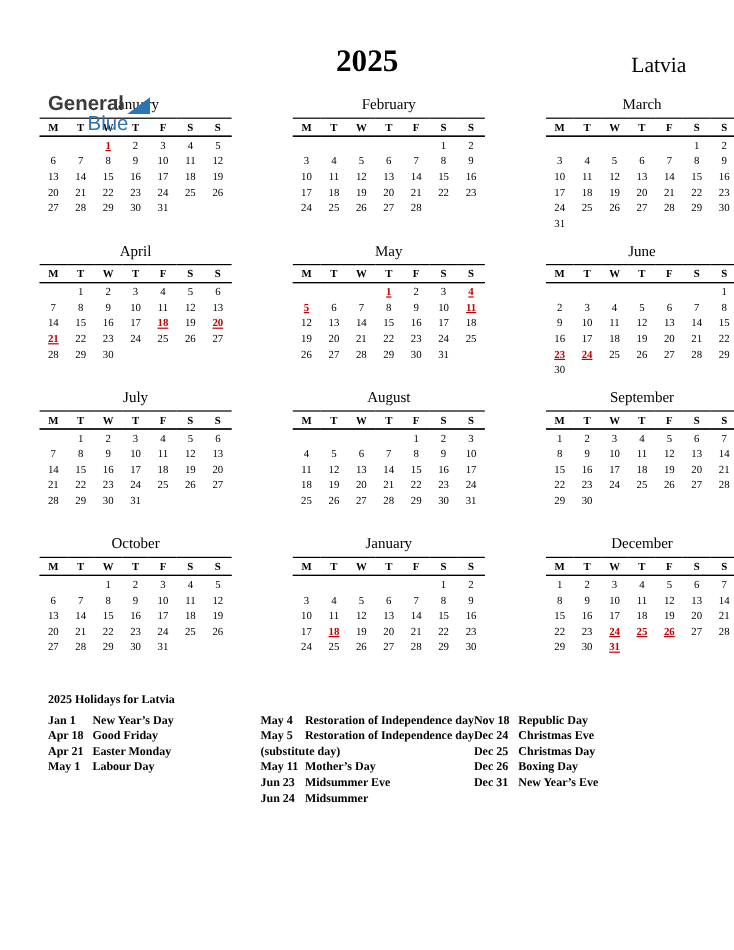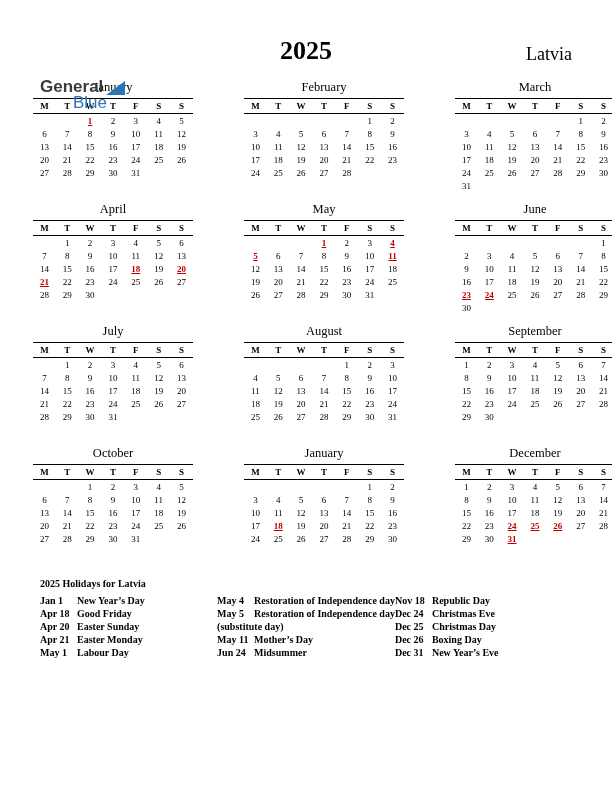--- a/index.html
+++ b/index.html
@@ -842,29 +842,29 @@
     </table>
   </div>
 </div>
 
 <div class="holidays-section">
   <div class="holidays-title">2025 Holidays for Latvia</div>
   <div class="holiday-columns">
       <div class="holiday-col">
         <div class="holiday-row"><span class="holiday-date">Jan 1</span><span class="holiday-name">New Year’s Day</span></div>
         <div class="holiday-row"><span class="holiday-date">Apr 18</span><span class="holiday-name">Good Friday</span></div>
-        <div class="holiday-row"><span class="holiday-date">Apr 20</span><span class="holiday-name">Easter Sunday</span></div>
         <div class="holiday-row"><span class="holiday-date">Apr 21</span><span class="holiday-name">Easter Monday</span></div>
         <div class="holiday-row"><span class="holiday-date">May 1</span><span class="holiday-name">Labour Day</span></div>
       </div>
       <div class="holiday-col">
         <div class="holiday-row"><span class="holiday-date">May 4</span><span class="holiday-name">Restoration of Independence day</span></div>
         <div class="holiday-row"><span class="holiday-date">May 5</span><span class="holiday-name">Restoration of Independence day</span></div>
         <div class="holiday-row"><span class="holiday-name">(substitute day)</span></div>
         <div class="holiday-row"><span class="holiday-date">May 11</span><span class="holiday-name">Mother’s Day</span></div>
+        <div class="holiday-row"><span class="holiday-date">Jun 23</span><span class="holiday-name">Midsummer Eve</span></div>
         <div class="holiday-row"><span class="holiday-date">Jun 24</span><span class="holiday-name">Midsummer</span></div>
       </div>
       <div class="holiday-col">
         <div class="holiday-row"><span class="holiday-date">Nov 18</span><span class="holiday-name">Republic Day</span></div>
         <div class="holiday-row"><span class="holiday-date">Dec 24</span><span class="holiday-name">Christmas Eve</span></div>
         <div class="holiday-row"><span class="holiday-date">Dec 25</span><span class="holiday-name">Christmas Day</span></div>
         <div class="holiday-row"><span class="holiday-date">Dec 26</span><span class="holiday-name">Boxing Day</span></div>
         <div class="holiday-row"><span class="holiday-date">Dec 31</span><span class="holiday-name">New Year’s Eve</span></div>
       </div>
     </div>

